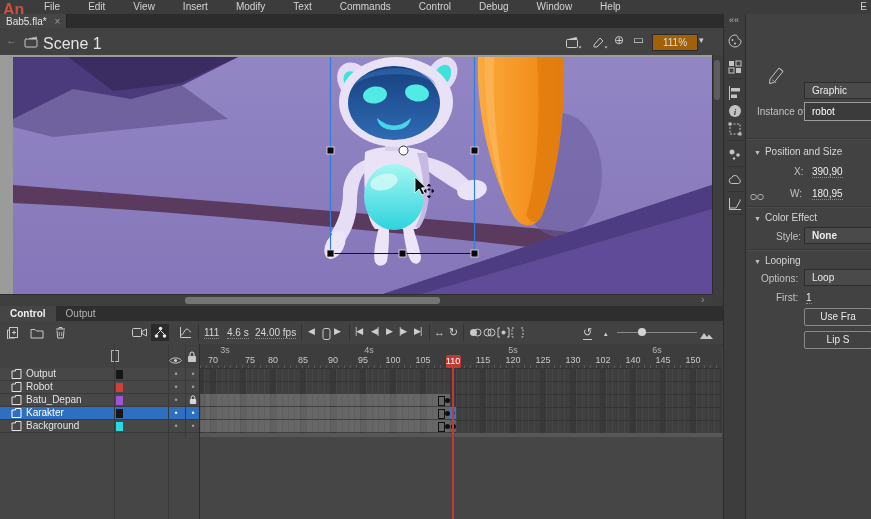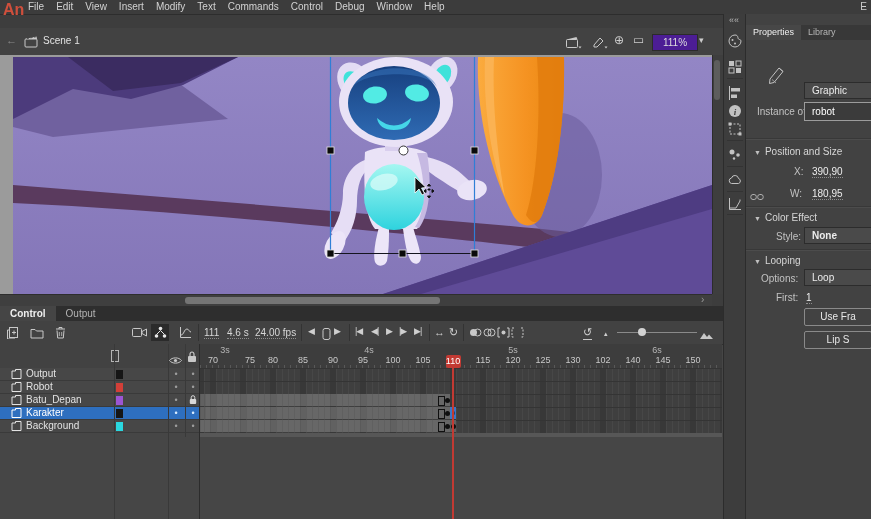--- a/index.html
+++ b/index.html
@@ -5,33 +5,33 @@
   html,body{margin:0;padding:0;background:#222;}
   #app{position:relative;width:871px;height:519px;background:#3d3d3d;overflow:hidden;
        font-family:"Liberation Sans","DejaVu Sans",sans-serif;color:#d6d6d6;
        -webkit-font-smoothing:antialiased;}
   .abs{position:absolute;}
   .nosel{user-select:none;}
   
   #menubar{left:0;top:0;width:871px;height:14px;background:#3c3c3c;border-bottom:1px solid #2d2d2d;font-size:10px;}
   #logo{left:3px;top:1px;font-weight:bold;color:#cf4f3c;font-size:16px;}
   #menu-items{left:28px;top:1px;display:flex;gap:12px;color:#d3d3d3;}
-  #menu-items span{cursor:default;}
+  #menu-items span{cursor:default;margin-left:16px;}
   #workspace-btn{right:4px;top:1px;color:#cfcfcf;}
   
   #tabbar{left:0;top:14px;width:871px;height:14px;background:#2c2c2c;}
   #doc-tab{left:0;top:0;height:14px;background:#454545;border-right:1px solid #222;
            display:flex;align-items:center;padding:0 6px;gap:8px;font-size:10px;color:#e2e2e2;}
   #doc-tab .close{color:#9a9a9a;font-size:10px;}
   
   #editbar{left:0;top:28px;width:871px;height:27px;background:#424242;border-bottom:1px solid #232323;}
-  .ebtext{font-size:10px;color:#e3e3e3;}
+  .ebtext{font-size:16px;color:#e3e3e3;}
   .icon-dim{color:#8b8b8b;}
   .icon-lt{color:#cdcdcd;}
-  #zoom-box{left:652px;top:6px;width:44px;height:15px;background:#4c1d95;border:1px solid #2b2b2b;
+  #zoom-box{left:652px;top:6px;width:44px;height:15px;background:#a16207;border:1px solid #2b2b2b;
             font-size:10px;color:#dedede;text-align:center;line-height:15px;}
   
   #stage-wrap{left:0;top:55px;width:712px;height:239px;background:#9b9b9b;}
   #vscroll{left:712px;top:55px;width:10px;height:239px;background:#3e3e3e;border-left:1px solid #2c2c2c;}
   #vscroll-thumb{left:714px;top:60px;width:6px;height:40px;background:#5d5d5d;border-radius:3px;}
   #hscroll{left:0;top:294px;width:712px;height:12px;background:#3f3f3f;border-top:1px solid #2e2e2e;}
   #hscroll-thumb{left:185px;top:297px;width:255px;height:7px;background:#757575;border-radius:3px;}
   #hscroll-arrow{left:701px;top:294px;color:#999;font-size:10px;line-height:12px;}
   
   #timeline{left:0;top:306px;width:723px;height:213px;background:#464646;border-right:1px solid #262626;}
@@ -122,20 +122,26 @@
         <span>Text</span>
         <span>Commands</span>
         <span>Control</span>
         <span>Debug</span>
         <span>Window</span>
         <span>Help</span>
       </div>
     <span id="workspace-btn" class="abs">E</span>
   </div>
 
+  <div id="tabbar" class="abs">
+    <div id="doc-tab" class="abs">
+      <span>Bab5.fla*</span>
+      <span class="close">×</span>
+    </div>
+  </div>
 
   <div id="editbar" class="abs">
     <span class="abs icon-dim" style="left:6px;top:6px;font-size:11px;">←</span>
     <span class="abs" style="left:24px;top:6px;">
       <svg width="14" height="13" viewBox="0 0 14 13">
           <rect x="1" y="4" width="12" height="8" rx="1" fill="none" stroke="#c9c9c9"></rect>
           <path d="M1 4 L12.5 1.5 L13 4 Z" fill="#c9c9c9"></path>
           <path d="M3 3.6 L5 3.2 M6.5 2.9 L8.5 2.5 M10 2.2 L12 1.8" stroke="#424242" stroke-width=".8"></path>
         </svg>
     </span>
@@ -530,24 +536,20 @@
       <svg width="14" height="14" viewBox="0 0 14 14">
           <path d="M1.5 1 L1.5 12.5 L13 12.5" fill="none" stroke="#c2c2c2"></path>
           <path d="M2 11 L8 11 L12 4 L12 2.5" fill="none" stroke="#c2c2c2"></path>
         </svg>
     </span>
     <span class="dsep" style="top:200px;"></span>
   </div>
   <span id="collapse" class="abs">««</span>
 
   <div id="props" class="abs">
-    <div id="props-tabs">
-      <div class="ptab active">Properties</div>
-      <div class="ptab inactive">Library</div>
-    </div>
     <div class="pbody">
       <span class="abs" style="left:20px;top:26px;">
         <svg width="22" height="20" viewBox="0 0 22 20">
             <path d="M4 13 L13 2 L17 5.5 L8 16.5 L3.5 17.5 Z" fill="none" stroke="#c2c2c2"></path>
             <path d="M13 2 L17 5.5" stroke="#c2c2c2"></path>
             <path d="M6 13.5 L10 17" stroke="#c2c2c2" stroke-width=".7"></path>
           </svg>
       </span>
       <div class="pbox" style="left:58px;top:42px;">Graphic</div>
       <span class="plabel" style="left:11px;top:66px;">Instance of:</span>

